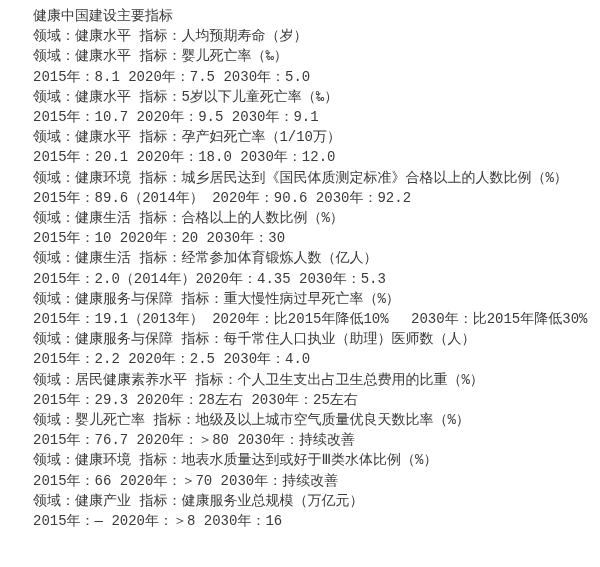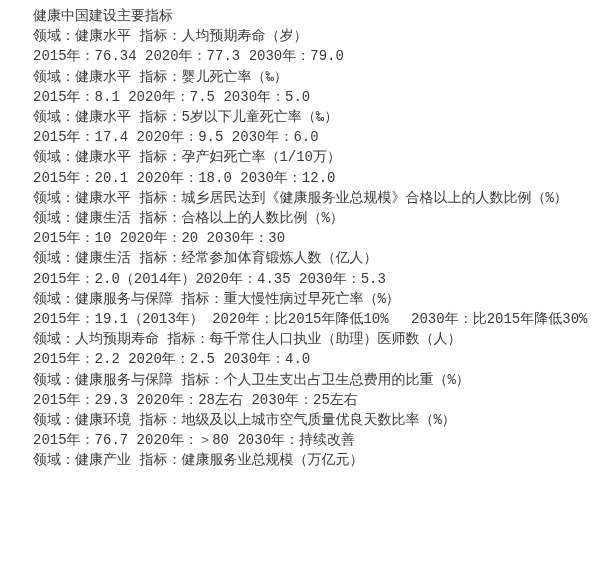--- a/index.html
+++ b/index.html
@@ -29,46 +29,49 @@
     font-weight: normal;
   }
 </style>
 </head>
 <body>
 
 <div class="doc">
   <p>健康中国建设主要指标</p>
 
   <p>领域：健康水平 指标：人均预期寿命（岁）</p>
-  <p>2015年：76.34 2020年：77.3 2030年：79.0</p>
 
   <p>领域：健康水平 指标：婴儿死亡率（‰）</p>
   <p>2015年：8.1 2020年：7.5 2030年：5.0</p>
 
   <p>领域：健康水平 指标：5岁以下儿童死亡率（‰）</p>
-  <p>2015年：17.4 2020年：9.5 2030年：6.0</p>
+  <p>2015年：10.7 2020年：9.5 2030年：9.1</p>
 
   <p>领域：健康水平 指标：孕产妇死亡率（1/10万）</p>
   <p>2015年：20.1 2020年：18.0 2030年：12.0</p>
 
-  <p>领域：健康水平 指标：城乡居民达到《健康服务业总规模》合格以上的人数比例（%）</p>
+  <p>领域：健康环境 指标：城乡居民达到《国民体质测定标准》合格以上的人数比例（%）</p>
+  <p>2015年：89.6（2014年） 2020年：90.6 2030年：92.2</p>
 
   <p>领域：健康生活 指标：合格以上的人数比例（%）</p>
   <p>2015年：10 2020年：20 2030年：30</p>
 
   <p>领域：健康生活 指标：经常参加体育锻炼人数（亿人）</p>
   <p>2015年：2.0（2014年）2020年：4.35 2030年：5.3</p>
 
   <p>领域：健康服务与保障 指标：重大慢性病过早死亡率（%）</p>
   <p>2015年：19.1（2013年） 2020年：比2015年降低10%　 2030年：比2015年降低30%</p>
 
-  <p>领域：人均预期寿命 指标：每千常住人口执业（助理）医师数（人）</p>
+  <p>领域：健康服务与保障 指标：每千常住人口执业（助理）医师数（人）</p>
   <p>2015年：2.2 2020年：2.5 2030年：4.0</p>
 
-  <p>领域：健康服务与保障 指标：个人卫生支出占卫生总费用的比重（%）</p>
+  <p>领域：居民健康素养水平 指标：个人卫生支出占卫生总费用的比重（%）</p>
   <p>2015年：29.3 2020年：28左右 2030年：25左右</p>
 
-  <p>领域：健康环境 指标：地级及以上城市空气质量优良天数比率（%）</p>
+  <p>领域：婴儿死亡率 指标：地级及以上城市空气质量优良天数比率（%）</p>
   <p>2015年：76.7 2020年：＞80 2030年：持续改善</p>
 
+  <p>领域：健康环境 指标：地表水质量达到或好于Ⅲ类水体比例（%）</p>
+  <p>2015年：66 2020年：＞70 2030年：持续改善</p>
 
   <p>领域：健康产业 指标：健康服务业总规模（万亿元）</p>
+  <p>2015年：— 2020年：＞8 2030年：16</p>
 </div>
 
 </body></html>

